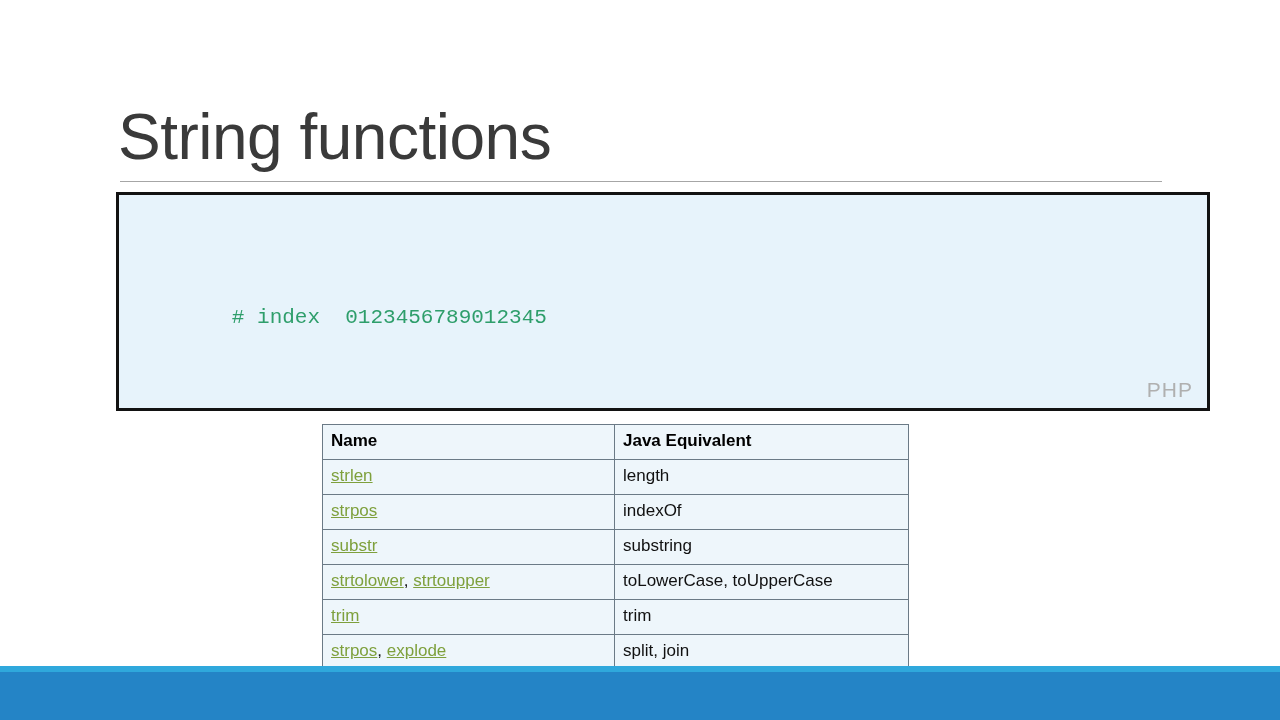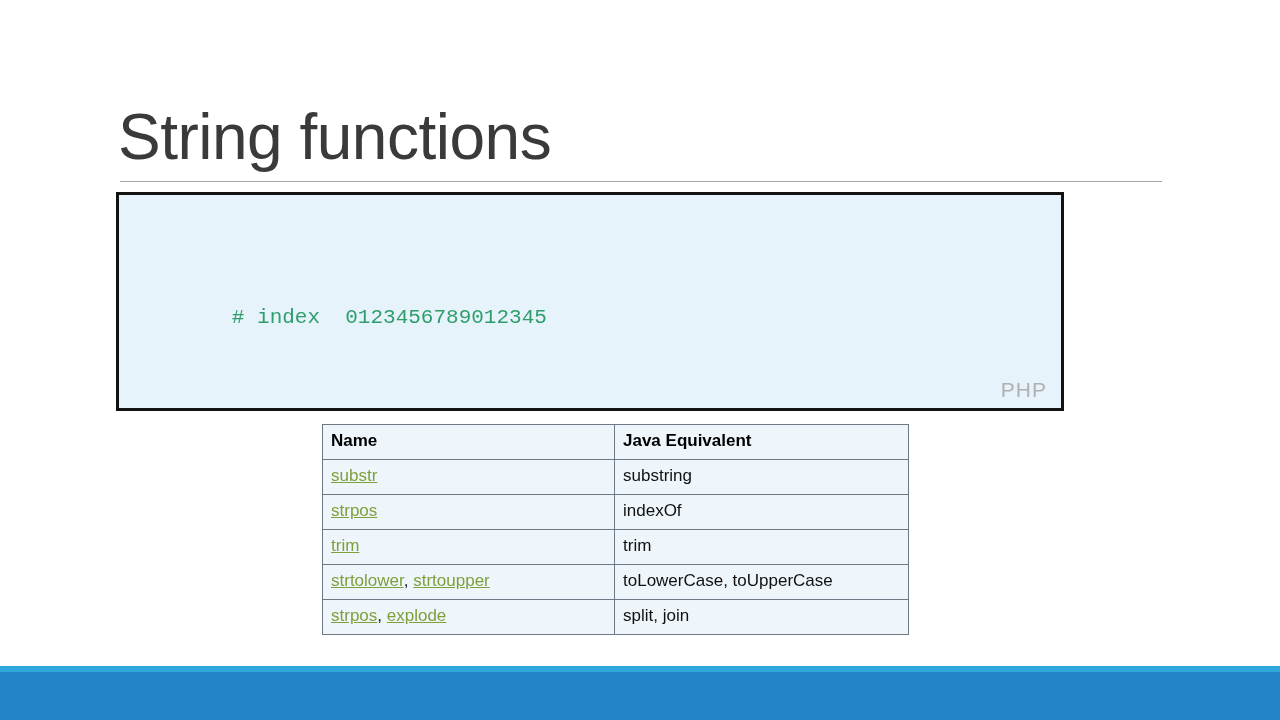--- a/index.html
+++ b/index.html
@@ -42,21 +42,21 @@
     width: 1042px;
     height: 1px;
     background: #a6a6a6;
   }
 
   
   .code-block {
     position: absolute;
     left: 116px;
     top: 192px;
-    width: 948px;
+    width: 1094px;
     height: 219px;
     box-sizing: border-box;
     background: #e7f3fb;
     border: 3px solid #121212;
     overflow: hidden;
   }
   .code-inner {
     position: relative;
     padding: 4px 0 0 12px;
     font-family: "Liberation Mono", "DejaVu Sans Mono", monospace;
@@ -176,36 +176,40 @@
       <col class="col-java">
     </colgroup>
     <thead>
       <tr>
         <th>Name</th>
         <th>Java Equivalent</th>
       </tr>
     </thead>
     <tbody>
       <tr>
+        <td><span class="fn-link">strlen</span></td>
+        <td>length</td>
+      </tr>
+      <tr>
+        <td><span class="fn-link">strpos</span></td>
+        <td>indexOf</td>
+      </tr>
+      <tr>
         <td><span class="fn-link">substr</span></td>
         <td>substring</td>
       </tr>
       <tr>
-        <td><span class="fn-link">strpos</span></td>
-        <td>indexOf</td>
+        <td><span class="fn-link">strtolower</span><span class="sep">, </span><span class="fn-link">strtoupper</span></td>
+        <td>toLowerCase, toUpperCase</td>
       </tr>
       <tr>
         <td><span class="fn-link">trim</span></td>
         <td>trim</td>
       </tr>
       <tr>
-        <td><span class="fn-link">strtolower</span><span class="sep">, </span><span class="fn-link">strtoupper</span></td>
-        <td>toLowerCase, toUpperCase</td>
-      </tr>
-      <tr>
         <td><span class="fn-link">strpos</span><span class="sep">, </span><span class="fn-link">explode</span></td>
         <td>split, join</td>
       </tr>
     </tbody>
   </table>
 
   <div class="bar-light"></div>
   <div class="bar-dark"></div>
 
 </div>

